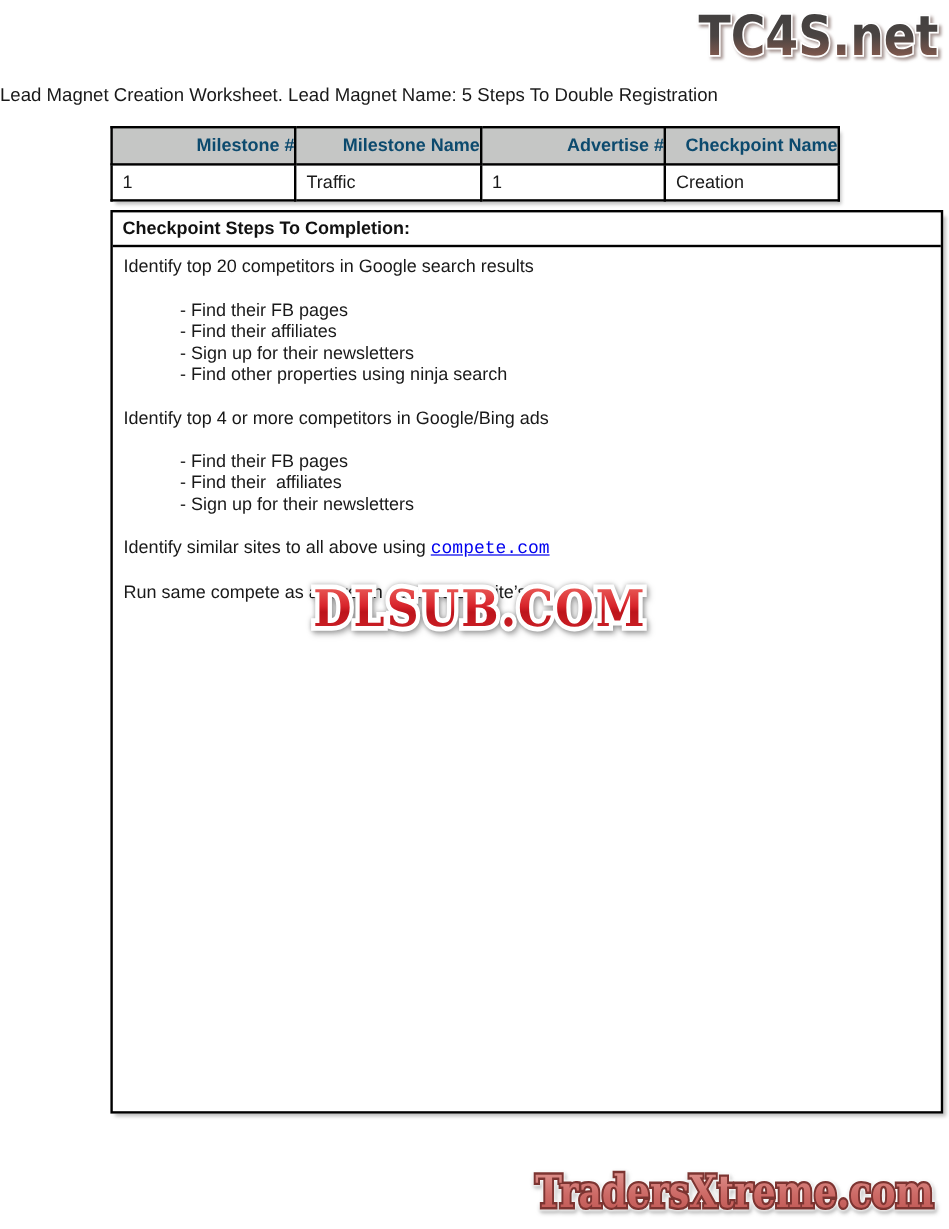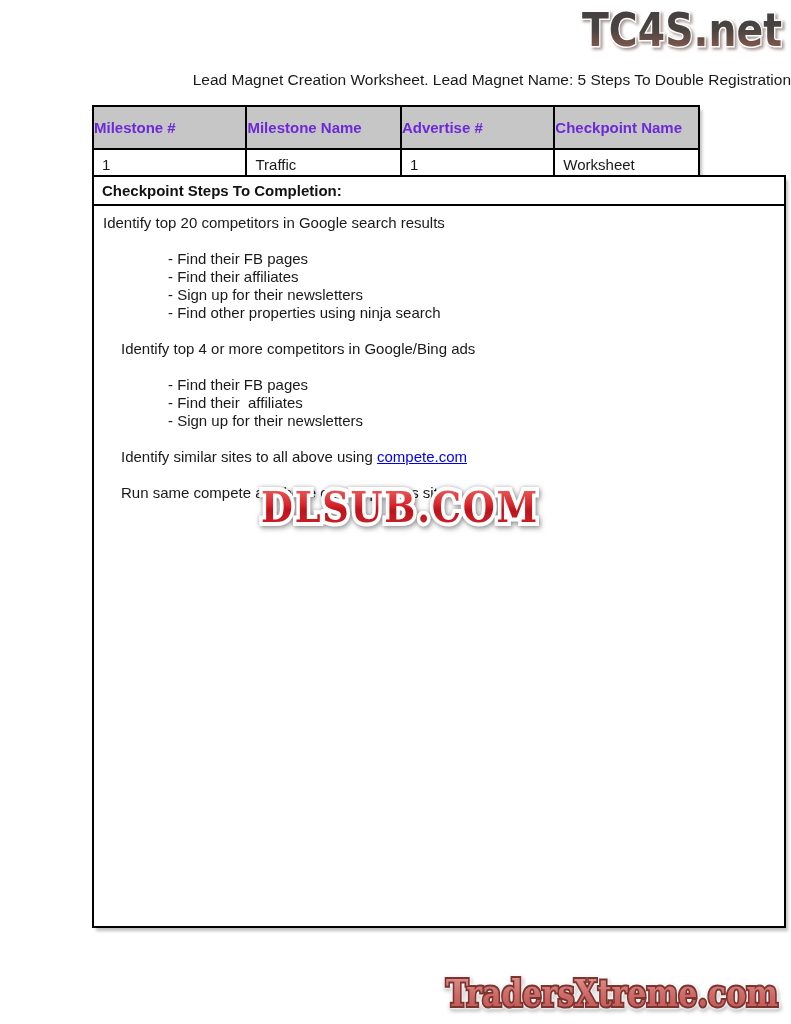--- a/index.html
+++ b/index.html
@@ -8,32 +8,32 @@
     position:relative;
     width:791px; height:1024px;
     background:#ffffff;
     font-family:"Liberation Sans", sans-serif;
     color:#191919;
     overflow:hidden;
     border-radius:21px;
   }
   .doc-title {
     position:absolute; top:71px; left:0; width:100%;
-    text-align:right; font-size:15.5px; line-height:18px;
+    text-align:left; font-size:15.5px; line-height:18px;
   }
   table.milestone-table {
     position:absolute; left:92px; top:105px;
     width:608px; border-collapse:collapse;
     box-shadow:3px 4px 3px -1px rgba(0,0,0,0.25);
     background:#fff;
   }
   table.milestone-table th {
     background:#c5c6c5; border:2px solid #000;
-    font-size:15px; font-weight:bold; text-align:left;
-    height:43px; color:#6d28d9;
+    font-size:15px; font-weight:bold; text-align:right;
+    height:31px; color:#0c4a6e;
   }
   table.milestone-table td {
     border:2px solid #000; height:30px;
     font-size:15px; text-align:left; padding-left:8px;
     background:#fff;
   }
   .steps-box {
     position:absolute; left:92px; top:175px;
     width:694px; height:753px;
     border:2px solid #000; background:#fff;
@@ -41,23 +41,23 @@
   }
   .steps-header {
     border-bottom:2px solid #000;
     font-size:15px; font-weight:bold;
     padding:5px 8px 4px 8px; line-height:18px; color:#111;
   }
   .steps-body {
     padding:8px 9px 0 9px;
     font-size:15px; line-height:18px;
   }
-  .block + .block { margin-top:18px;margin-left:18px; }
+  .block + .block { margin-top:18px; }
   .bullets .bullet { padding-left:47px; white-space:pre-wrap; }
-  a.link { color:#0000EE; text-decoration:underline; }
+  a.link { color:#0000EE; text-decoration:underline;font-family:Liberation Mono, monospace; }
   svg.wm { position:absolute; pointer-events:none; }
   .wm-top    { left:574px; top:0;    z-index:6; }
   .wm-center { left:250px; top:474px; z-index:6; }
   .wm-bottom { left:434px; top:964px; z-index:6; }
   .wm-top text {
     font-family:"DejaVu Sans", sans-serif; font-weight:bold;
     paint-order:stroke; stroke:#ffffff; stroke-width:3px;
   }
   .wm-center text {
     font-family:"DejaVu Serif", serif; font-weight:bold;
@@ -101,21 +101,21 @@
         <th>Milestone Name</th>
         <th>Advertise #</th>
         <th>Checkpoint Name</th>
       </tr>
     </thead>
     <tbody>
       <tr>
         <td>1</td>
         <td>Traffic</td>
         <td>1</td>
-        <td>Worksheet</td>
+        <td>Creation</td>
       </tr>
     </tbody>
   </table>
 
   <div class="steps-box">
     <div class="steps-header">Checkpoint Steps To Completion:</div>
     <div class="steps-body">
 
       <p class="block">Identify top 20 competitors in Google search results</p>
 

